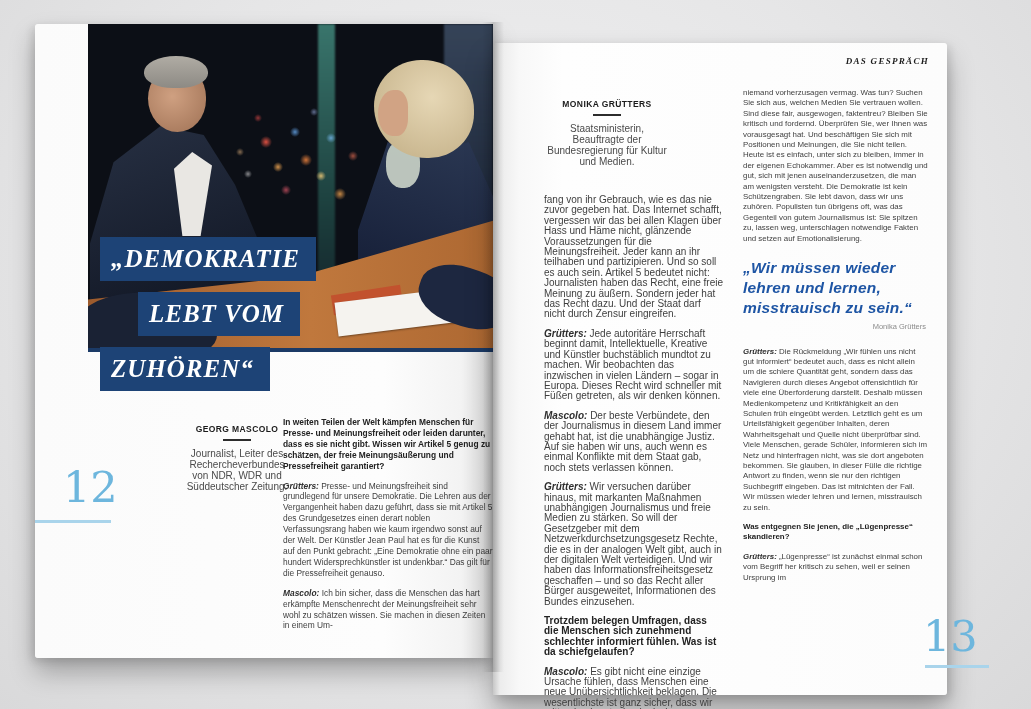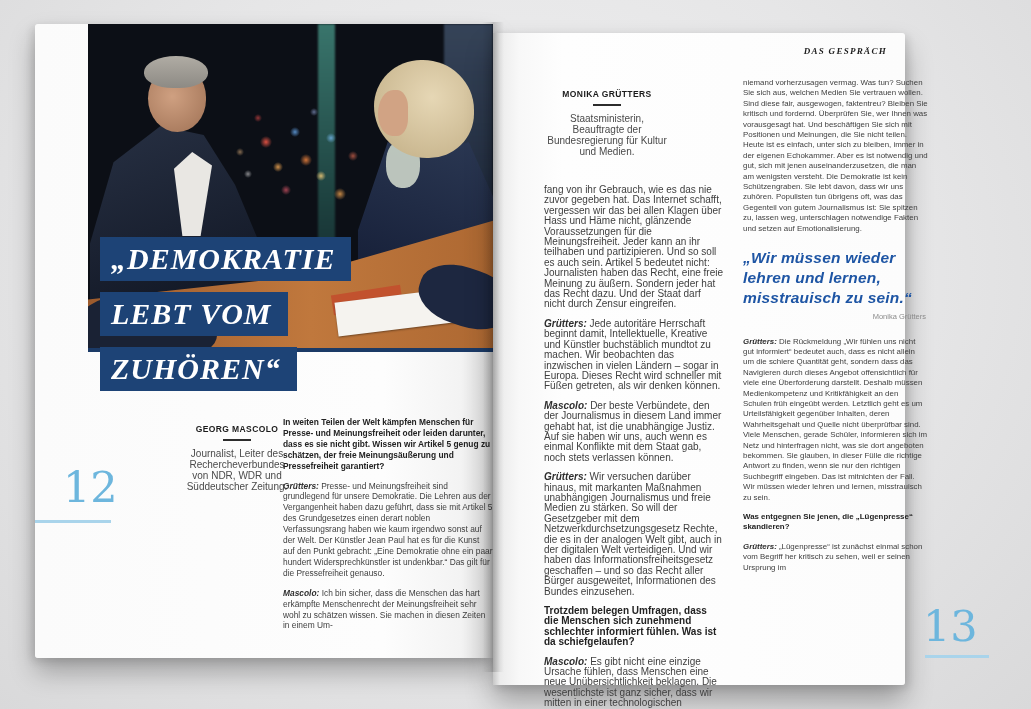--- a/index.html
+++ b/index.html
@@ -3,21 +3,21 @@
 <meta charset="utf-8">
 <style>
   html,body{margin:0;padding:0;background:#dededf;}
   .stage{position:relative;width:1031px;height:709px;overflow:hidden;
     background:radial-gradient(ellipse at 50% 38%, #f1f1f2 0%, #e6e6e7 55%, #d9d9da 100%);
     font-family:"Liberation Sans", sans-serif;}
   .page{position:absolute;}
   .page-left{left:35px;top:24px;width:458px;height:634px;border-radius:3px 0 0 3px;
     background:linear-gradient(to right,#fbfbfb 0%,#fdfdfd 76%,#f3f3f3 93%,#e0e0e0 98%,#cdcdcd 100%);
     box-shadow:0 14px 26px rgba(0,0,0,.28), -3px 3px 8px rgba(0,0,0,.12);}
-  .page-right{left:493px;top:33px;width:412px;height:652px;border-radius:0 3px 3px 0;
+  .page-right{left:493px;top:43px;width:454px;height:652px;border-radius:0 3px 3px 0;
     background:linear-gradient(to right,#c7c7c7 0px,#ececec 7px,#f8f8f8 26px,#fefefe 70px,#fcfcfc 100%);
     box-shadow:0 16px 28px rgba(0,0,0,.3), 3px 3px 9px rgba(0,0,0,.12);}
 
   
   .photo{position:absolute;left:53px;top:0;width:405px;height:328px;overflow:hidden;background:#0c0f16;}
   .photo *{position:absolute;}
   .window-teal{left:230px;top:0;width:17px;height:275px;background:linear-gradient(#39756c,#1d413f 65%,#14262c);filter:blur(1px);}
   .window-panel{left:356px;top:0;width:49px;height:258px;background:linear-gradient(180deg,#3d4d64,#232f44 75%,#161d2c);opacity:.85;filter:blur(1px);}
   .bokeh{left:0;top:0;right:0;bottom:0;filter:blur(.4px);background-image:
     radial-gradient(circle 5px at 178px 118px, rgba(255,92,74,.85), transparent 6px),
@@ -52,22 +52,22 @@
     clip-path:polygon(0 84%,52% 77%,100% 60%,100% 100%,0 100%);}
   .man-arm{left:-12px;top:268px;width:140px;height:70px;border-radius:40% 55% 30% 30%;background:#1a2234;transform:rotate(-5deg);}
   .woman-arm{left:330px;top:244px;width:95px;height:58px;border-radius:45%;background:#1d2740;transform:rotate(18deg);}
   .folder{left:244px;top:266px;width:70px;height:20px;background:#c2522e;transform:rotate(-9deg);}
   .paper{left:248px;top:270px;width:142px;height:34px;background:#f5f3ef;transform:rotate(-7deg);box-shadow:0 1px 2px rgba(0,0,0,.4);}
   .photo-bottom-line{left:0;bottom:0;width:100%;height:4px;background:#1b3a66;}
 
   
   .hl-bar{position:absolute;left:65px;height:44px;background:#1d4376;color:#ffffff;
     font-family:"Liberation Serif", serif;font-style:italic;font-weight:bold;
-    font-size:30px;line-height:43px;letter-spacing:1px;padding:0 16px 0 11px;white-space:nowrap;z-index:5;}
-  .hl-1{top:213px;} .hl-2{top:268px;} .hl-3{top:323px;}
+    font-size:25px;line-height:43px;letter-spacing:1px;padding:0 16px 0 11px;white-space:nowrap;z-index:5;}
+  .hl-1{top:213px;} .hl-2{top:268px;margin-left:38px;} .hl-3{top:323px;}
 
   
   .speaker-card{position:absolute;text-align:center;}
   .speaker-card .name{font-size:8.5px;font-weight:bold;letter-spacing:.4px;color:#1b1b1b;}
   .speaker-card .rule{width:28px;height:2px;background:#2c2c2c;margin:5px auto 7px;}
   .speaker-card .bio{font-size:10px;line-height:11px;color:#4a4a4a;}
   .card-left{left:146px;top:400px;width:112px;}
   .card-right{left:53px;top:56px;width:122px;}
 
   

